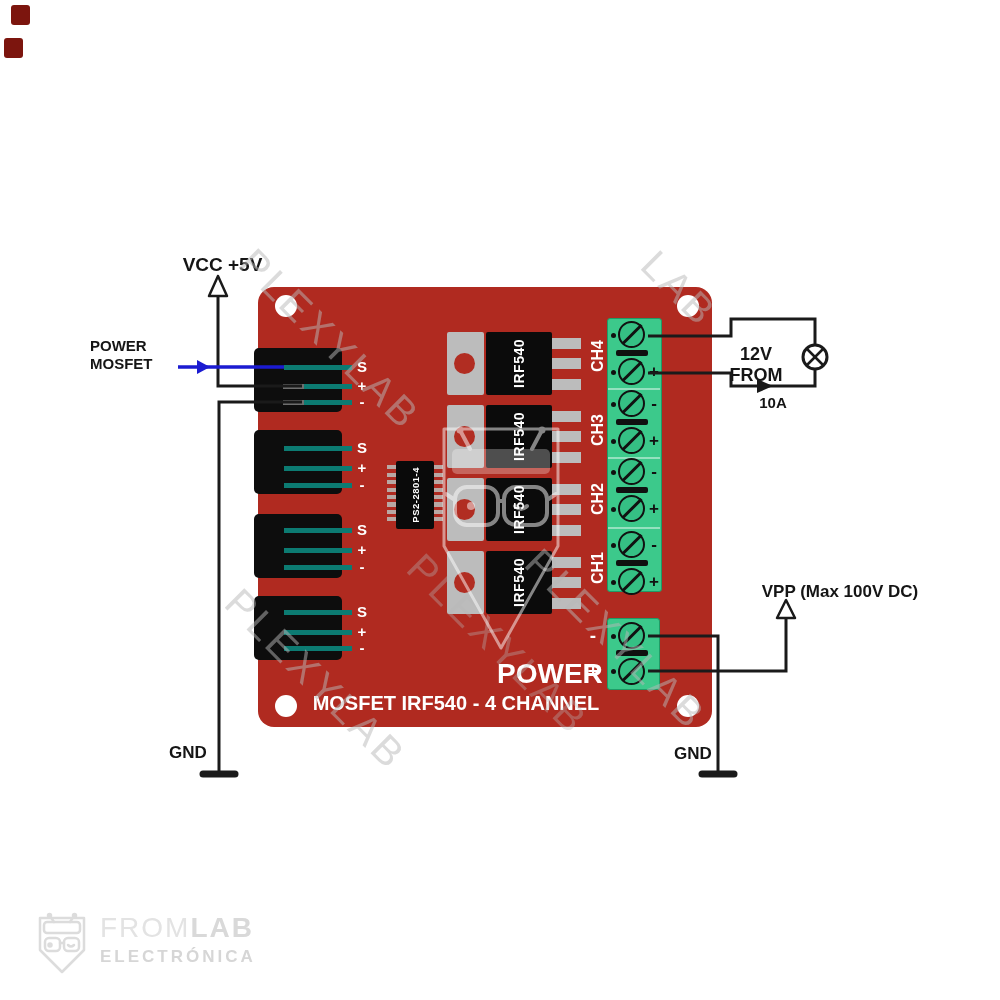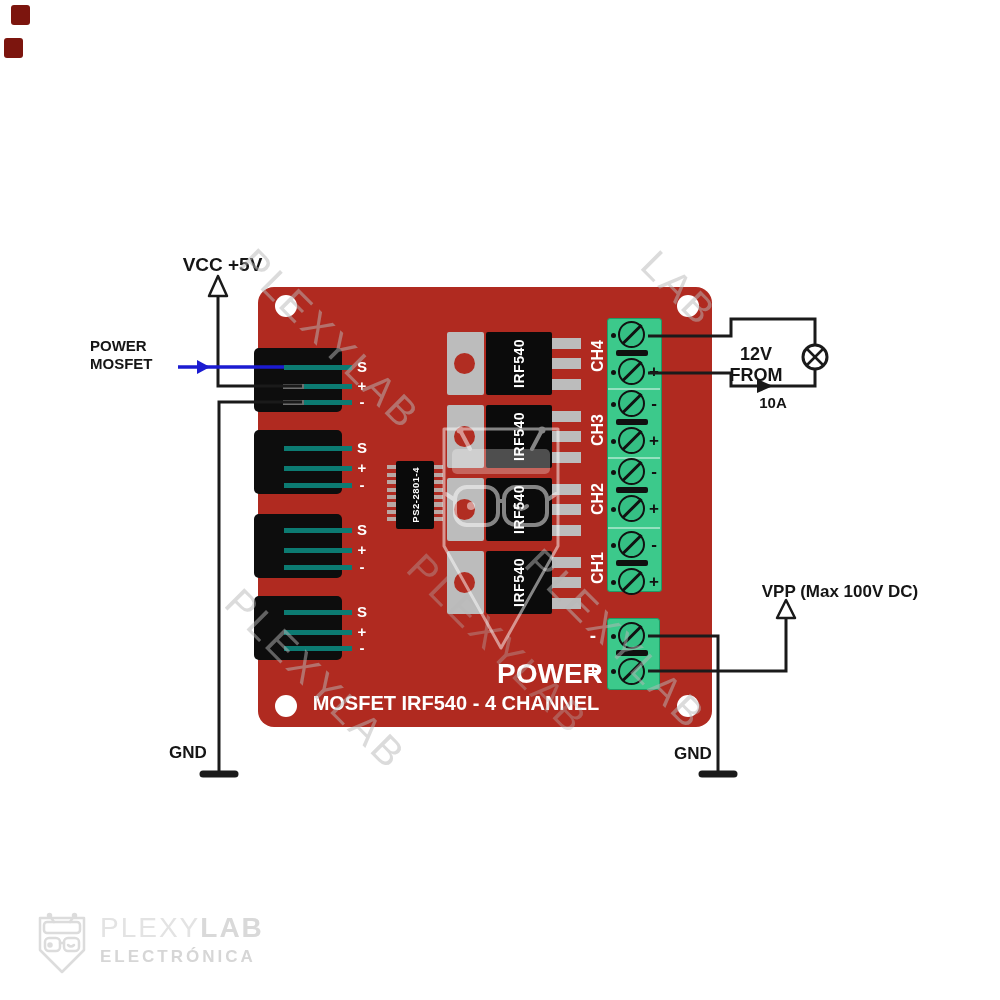--- a/index.html
+++ b/index.html
@@ -268,18 +268,18 @@
       <path d="M18,9 L14,3 M34,9 L38,3"></path>
       <circle cx="13.5" cy="2.5" r="1.5"></circle>
       <circle cx="38.5" cy="2.5" r="1.5"></circle>
       <rect x="9" y="25" width="15" height="13" rx="4"></rect>
       <rect x="28" y="25" width="15" height="13" rx="4"></rect>
       <path d="M24,30 H28"></path>
       <circle cx="14" cy="32" r="1.5"></circle>
       <path d="M32,32 q3,3 6,0"></path>
     </svg>
     <div style="margin-left:12px;">
-      <div class="brandname"><span>PLEXY</span><span class="brandbold">LAB</span></div>
+      <div class="brandname"><span>FROM</span><span class="brandbold">LAB</span></div>
       <div class="brandsub">ELECTRÓNICA</div>
     </div>
   </div>
 
 </div>
 
 </body></html>

